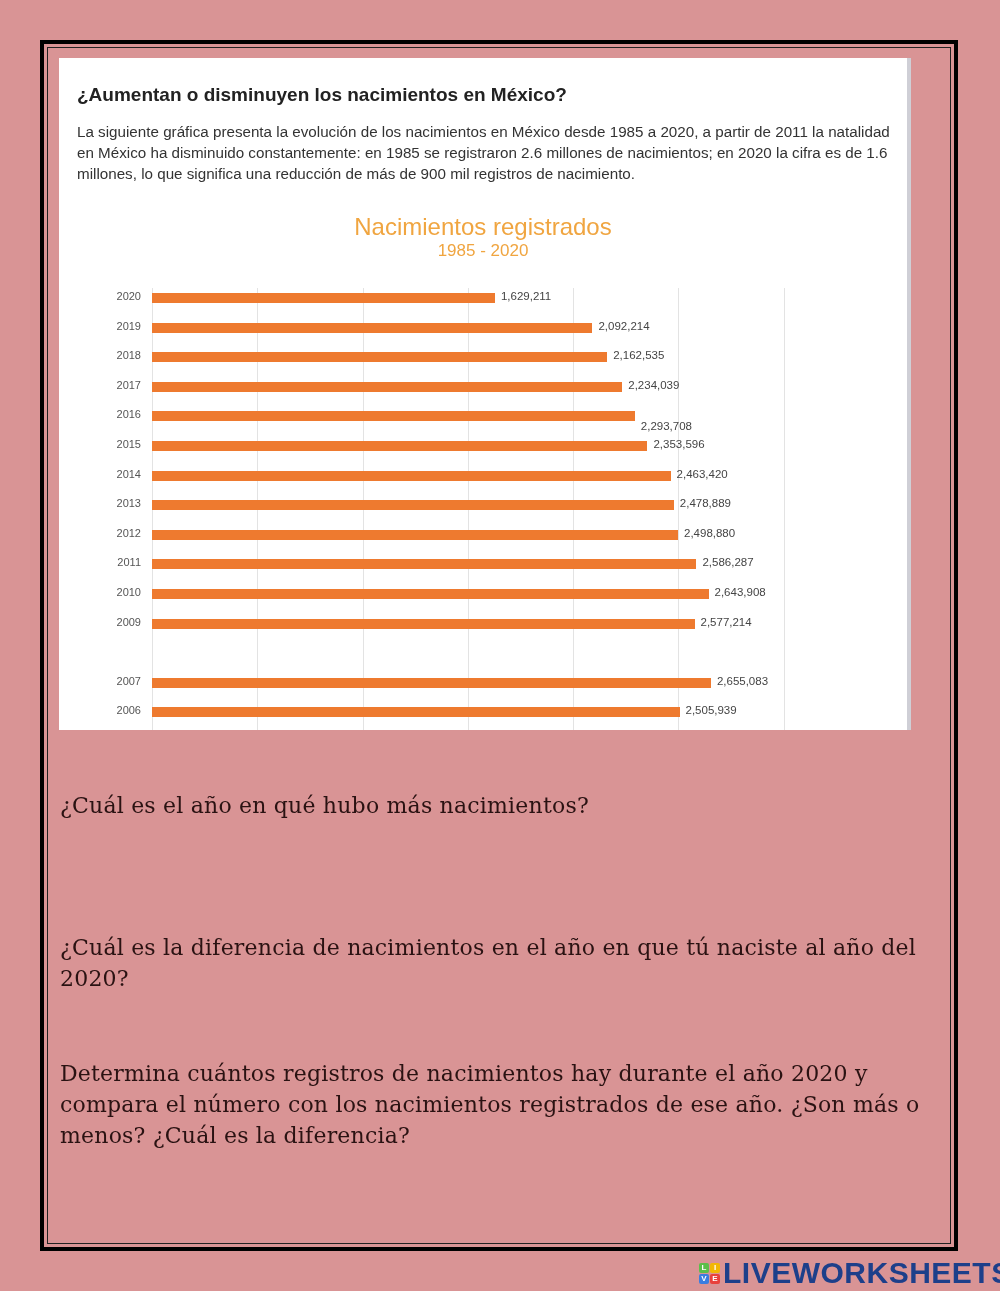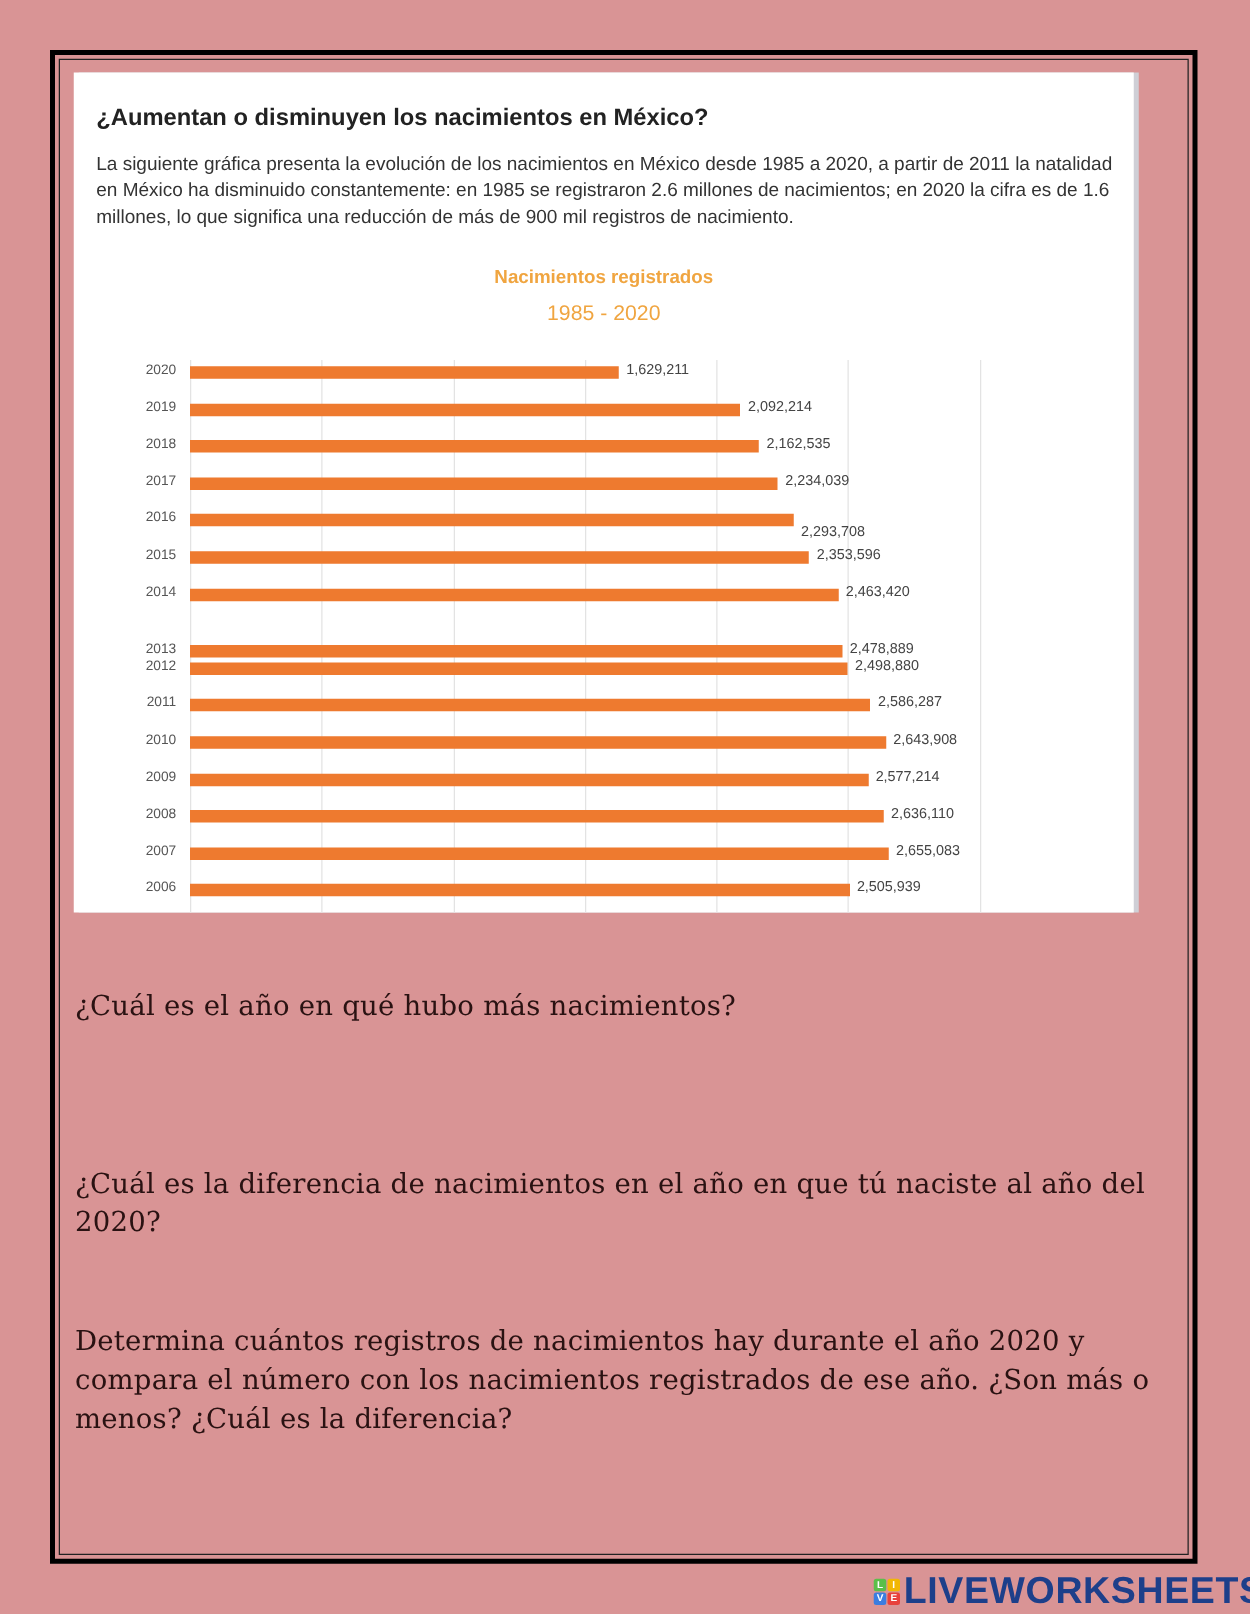--- a/index.html
+++ b/index.html
@@ -2,21 +2,21 @@
 <html><head>
 <meta charset="utf-8">
 <style>
   html, body { margin:0; padding:0; }
   body { width:1000px; height:1291px; background:#d99495; position:relative; overflow:hidden; font-family:"Liberation Sans", sans-serif; }
   .frame-outer { position:absolute; left:40px; top:40px; width:918px; height:1211px; border:4px solid #000; box-sizing:border-box; }
   .frame-inner { position:absolute; left:3px; top:3px; right:3px; bottom:3px; border:1.5px solid #222; }
   .chart-card { position:absolute; left:59px; top:58px; width:848px; height:672px; background:#fff; box-shadow: 4px 0 0 #cfcfd6; }
   .chart-card .heading { position:absolute; left:18px; top:26px; font-size:19px; font-weight:bold; color:#222; }
   .chart-card .intro { position:absolute; left:18px; top:63px; width:820px; font-size:15.2px; line-height:21px; color:#333; }
-  .chart-title { position:absolute; left:0; width:848px; top:155px; text-align:center; font-size:15px; font-weight:bold; color:#f0a540; }
+  .chart-title { position:absolute; left:0; width:848px; top:155px; text-align:center; font-size:24px; font-weight:normal; color:#f0a540; }
   .chart-subtitle { position:absolute; left:0; width:848px; top:183px; text-align:center; font-size:17px; color:#f0a540; }
   .plot { position:absolute; left:0; top:226px; width:848px; height:446px; }
   .gridline { position:absolute; top:4px; bottom:0; width:1px; background:#e3e3e3; }
   .row { position:absolute; left:0; height:16px; }
   .row .year { position:absolute; left:40px; width:42px; text-align:right; font-size:11px; color:#555; font-family:"Liberation Sans Narrow","Liberation Sans", sans-serif; top:0; }
   .row .bar { position:absolute; left:93px; top:3px; height:10px; background:#ee7a2f; }
   .row .val { position:absolute; top:0; font-size:11.5px; color:#444; white-space:nowrap; }
   .question { position:absolute; left:60px; font-family:"DejaVu Serif", serif; font-size:22px; line-height:31px; color:#2a1212; width:890px; letter-spacing:0.2px; }
   .logo { position:absolute; left:699px; top:1256px; display:flex; align-items:center; }
   .logo-grid { display:grid; grid-template-columns:10px 10px; grid-template-rows:10px 10px; gap:1px; margin-right:3px; }
@@ -71,21 +71,21 @@
       <div class="row" style="top: 154px; width: 996px;">
         <span class="year">2015</span>
         <div class="bar" style="width: 495.432px;"></div>
         <span class="val" style="left: 594.432px;">2,353,596</span>
       </div>
       <div class="row" style="top: 183.6px; width: 951px;">
         <span class="year">2014</span>
         <div class="bar" style="width: 518.55px;"></div>
         <span class="val" style="left: 617.55px;">2,463,420</span>
       </div>
-      <div class="row" style="top: 229px; width: 816px;">
+      <div class="row" style="top: 213px; width: 816px;">
         <span class="year">2013</span>
         <div class="bar" style="width: 521.806px;"></div>
         <span class="val" style="left: 620.806px;">2,478,889</span>
       </div>
       <div class="row" style="top: 242.8px; width: 848px; text-decoration: underline;">
         <span class="year">2012</span>
         <div class="bar" style="width: 526.014px;"></div>
         <span class="val" style="left: 625.014px; text-align: right;">2,498,880</span>
       </div>
       <div class="row" style="top: 272.4px; width: 848px;">
@@ -95,25 +95,20 @@
       </div>
       <div class="row" style="top: 302px; width: 848px;">
         <span class="year">2010</span>
         <div class="bar" style="width: 556.543px;"></div>
         <span class="val" style="left: 655.543px;">2,643,908</span>
       </div>
       <div class="row" style="top: 331.6px; width: 848px;">
         <span class="year">2009</span>
         <div class="bar" style="width: 542.504px;"></div>
         <span class="val" style="left: 641.504px;">2,577,214</span>
-      </div>
-      <div class="row" style="top: 361.2px; width: 848px;">
-        <span class="year">2008</span>
-        <div class="bar" style="width: 554.901px;"></div>
-        <span class="val" style="left: 653.901px;">2,636,110</span>
       </div>
       <div class="row" style="top: 390.8px; width: 848px;">
         <span class="year">2007</span>
         <div class="bar" style="width: 558.895px;"></div>
         <span class="val" style="left: 657.895px;">2,655,083</span>
       </div>
       <div class="row" style="top: 420.4px; width: 848px;">
         <span class="year">2006</span>
         <div class="bar" style="width: 527.5px;"></div>
         <span class="val" style="left: 626.5px;">2,505,939</span>

